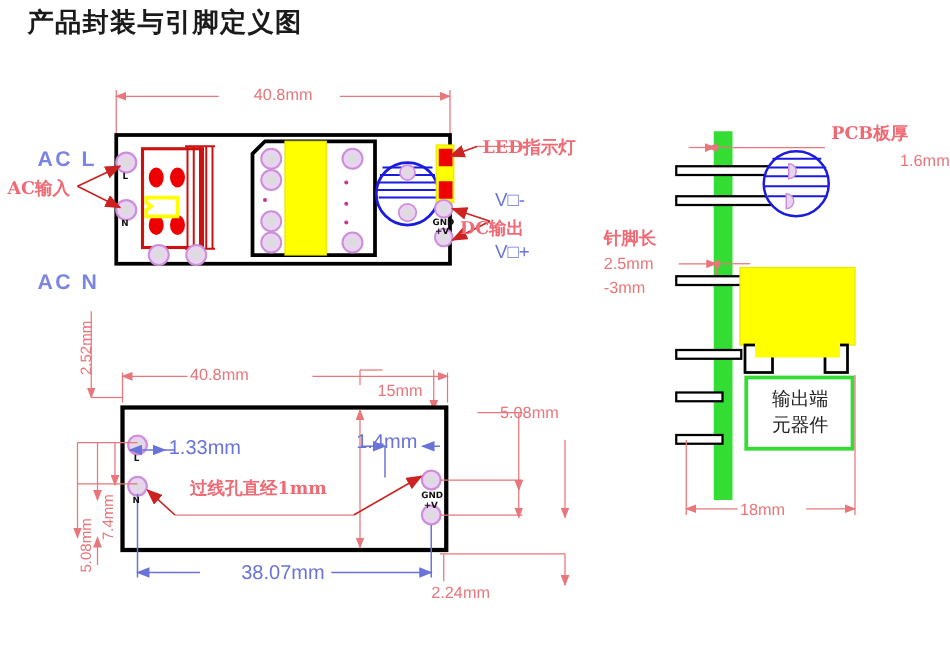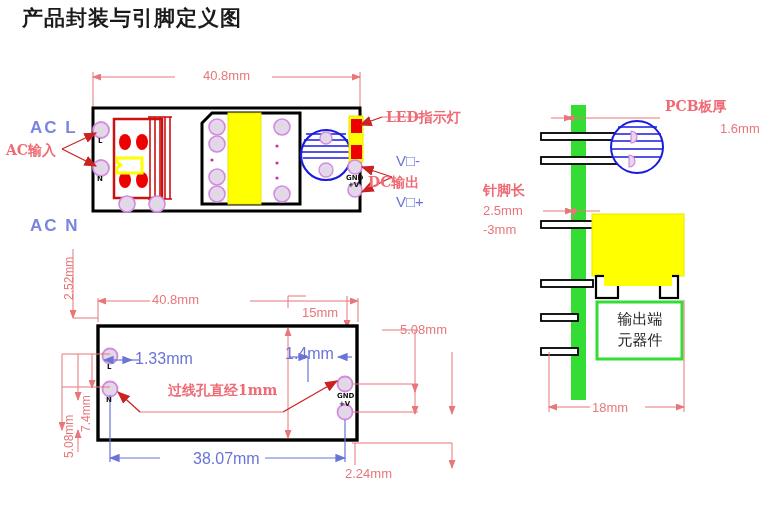--- a/index.html
+++ b/index.html
@@ -387,21 +387,21 @@
   <div class="lbl dim-blue" style="left:285px; top:345px;">1.4mm</div>
 
   <div class="lbl dim-red-s rot90" style="left:62px; top:458px;">5.08mm</div>
   <div class="lbl dim-red-s rot90" style="left:79px; top:432px;">7.4mm</div>
 
   <div class="lbl pin-txt" style="left:107px; top:363px;">L</div>
   <div class="lbl pin-txt" style="left:106px; top:396px;">N</div>
   <div class="lbl pin-txt" style="left:337px; top:392px;">GND</div>
   <div class="lbl pin-txt" style="left:339px; top:400px;">+V</div>
 
-  <div class="lbl cn-red" style="left:168px; top:382px;text-align:right;">过线孔直经1mm</div>
+  <div class="lbl cn-red" style="left:152px; top:382px;text-align:right;">过线孔直经1mm</div>
 
   <div class="lbl dim-blue" style="left:193px; top:450px;">38.07mm</div>
 
   <div class="lbl dim-red" style="left:400px; top:322px;">5.08mm</div>
 
   <div class="lbl dim-red" style="left:345px; top:466px;">2.24mm</div>
 
   <div class="lbl cn-red" style="left:665px; top:98px;">PCB板厚</div>
   <div class="lbl dim-red" style="left:676px; top:121px;margin-left:44px;">1.6mm</div>
 

